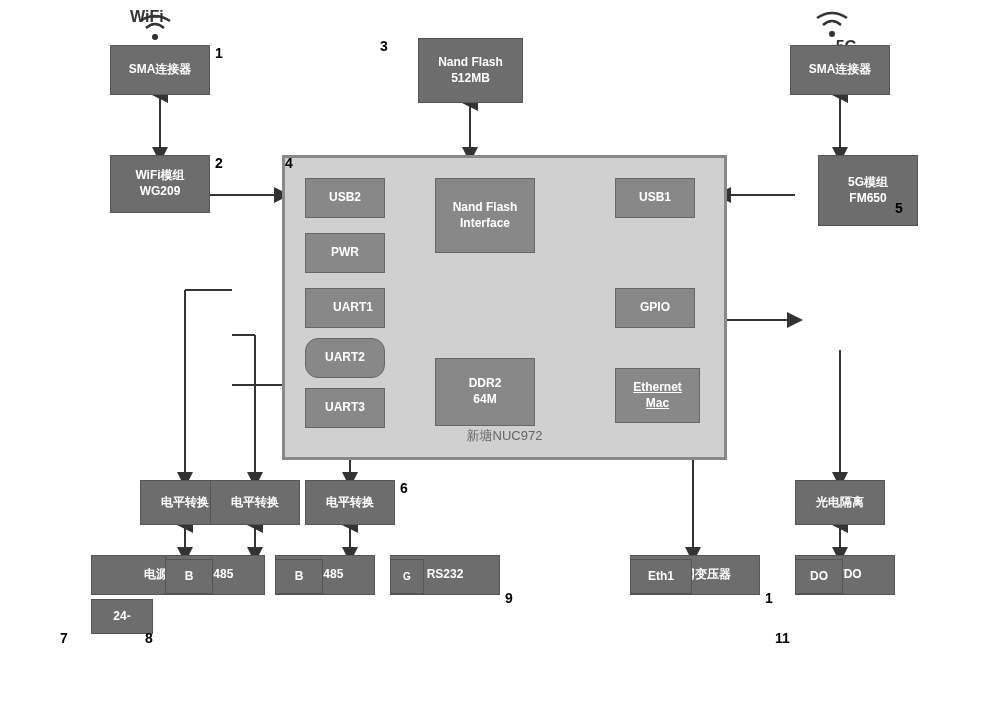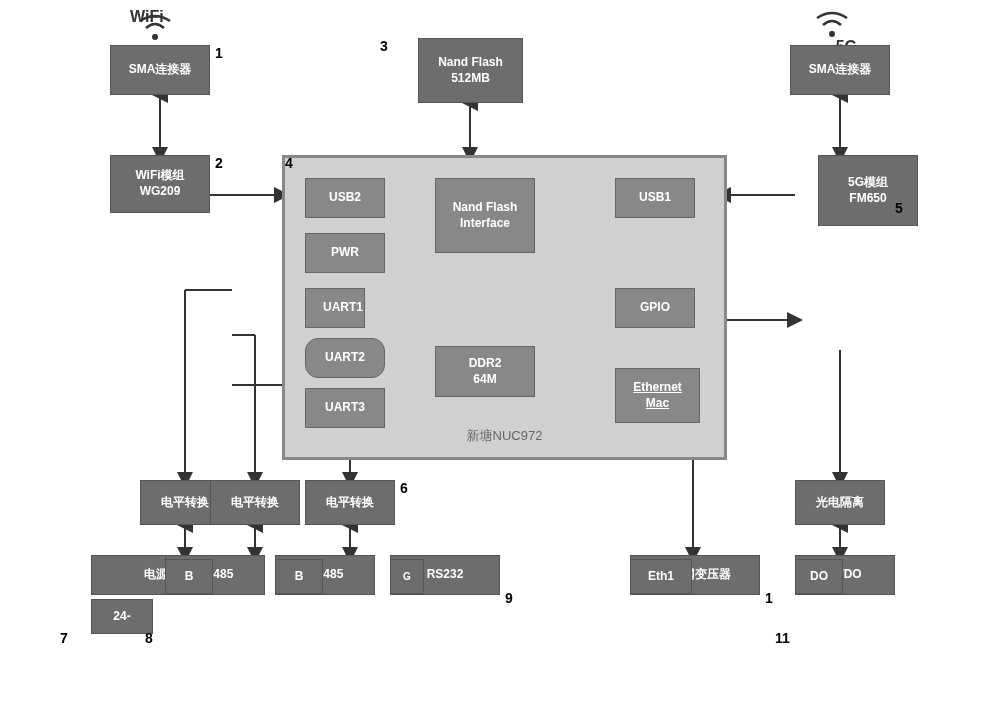--- a/index.html
+++ b/index.html
@@ -166,37 +166,37 @@
     <div style="position:absolute; bottom:12px; left:50%; transform:translateX(-50%); font-size:13px; color:#666; white-space:nowrap;">新塘NUC972</div>
 
     <div class="box box-inner" style="left:20px; top:20px; width:80px; height:40px;">
       <span>USB2</span>
     </div>
 
     <div class="box box-inner" style="left:20px; top:75px; width:80px; height:40px;text-align:right;">
       <span>PWR</span>
     </div>
 
-    <div class="box box-inner" style="left:20px; top:130px; width:60px; height:40px;padding-left:16px;">
+    <div class="box box-inner" style="left:20px; top:130px; width:80px; height:40px;padding-left:16px;">
       <span>UART1</span>
     </div>
 
     <div class="box box-inner" style="left:20px; top:180px; width:80px; height:40px;border-radius:13px;">
       <span>UART2</span>
     </div>
 
     <div class="box box-inner" style="left:20px; top:230px; width:80px; height:40px;">
       <span>UART3</span>
     </div>
 
     <div class="box box-inner" style="left:150px; top:20px; width:100px; height:75px;">
       <span>Nand Flash<br>Interface</span>
     </div>
 
-    <div class="box box-inner" style="left:150px; top:188px; width:100px; height:51px;">
+    <div class="box box-inner" style="left:150px; top:200px; width:100px; height:68px;">
       <span>DDR2<br>64M</span>
     </div>
 
     <div class="box box-inner" style="left:330px; top:20px; width:80px; height:40px;">
       <span>USB1</span>
     </div>
 
     <div class="box box-inner" style="left:330px; top:130px; width:80px; height:40px;">
       <span>GPIO</span>
     </div>

